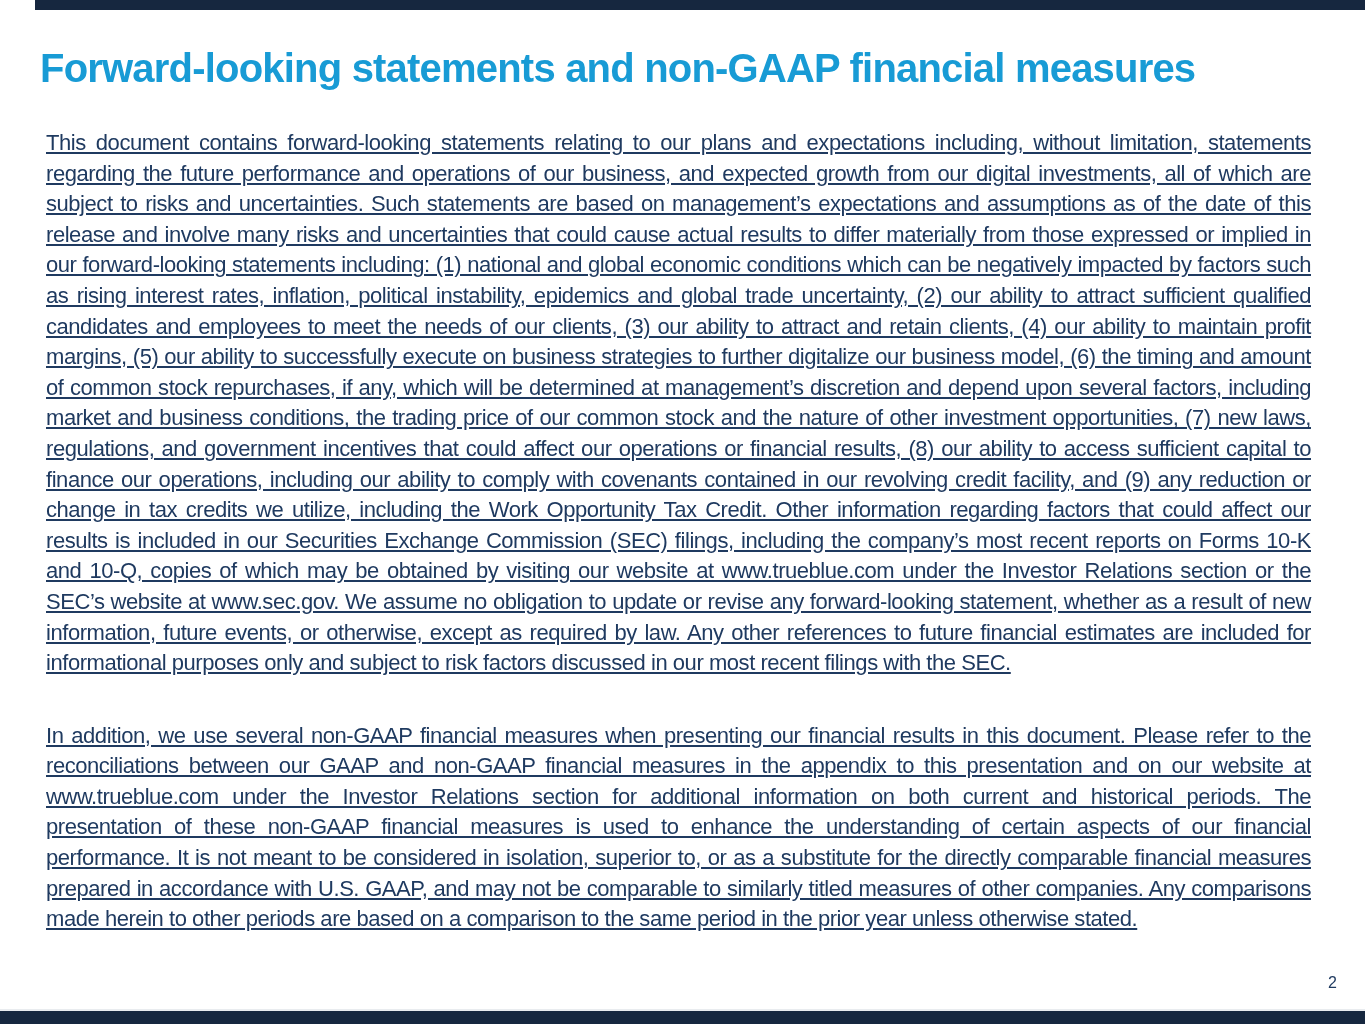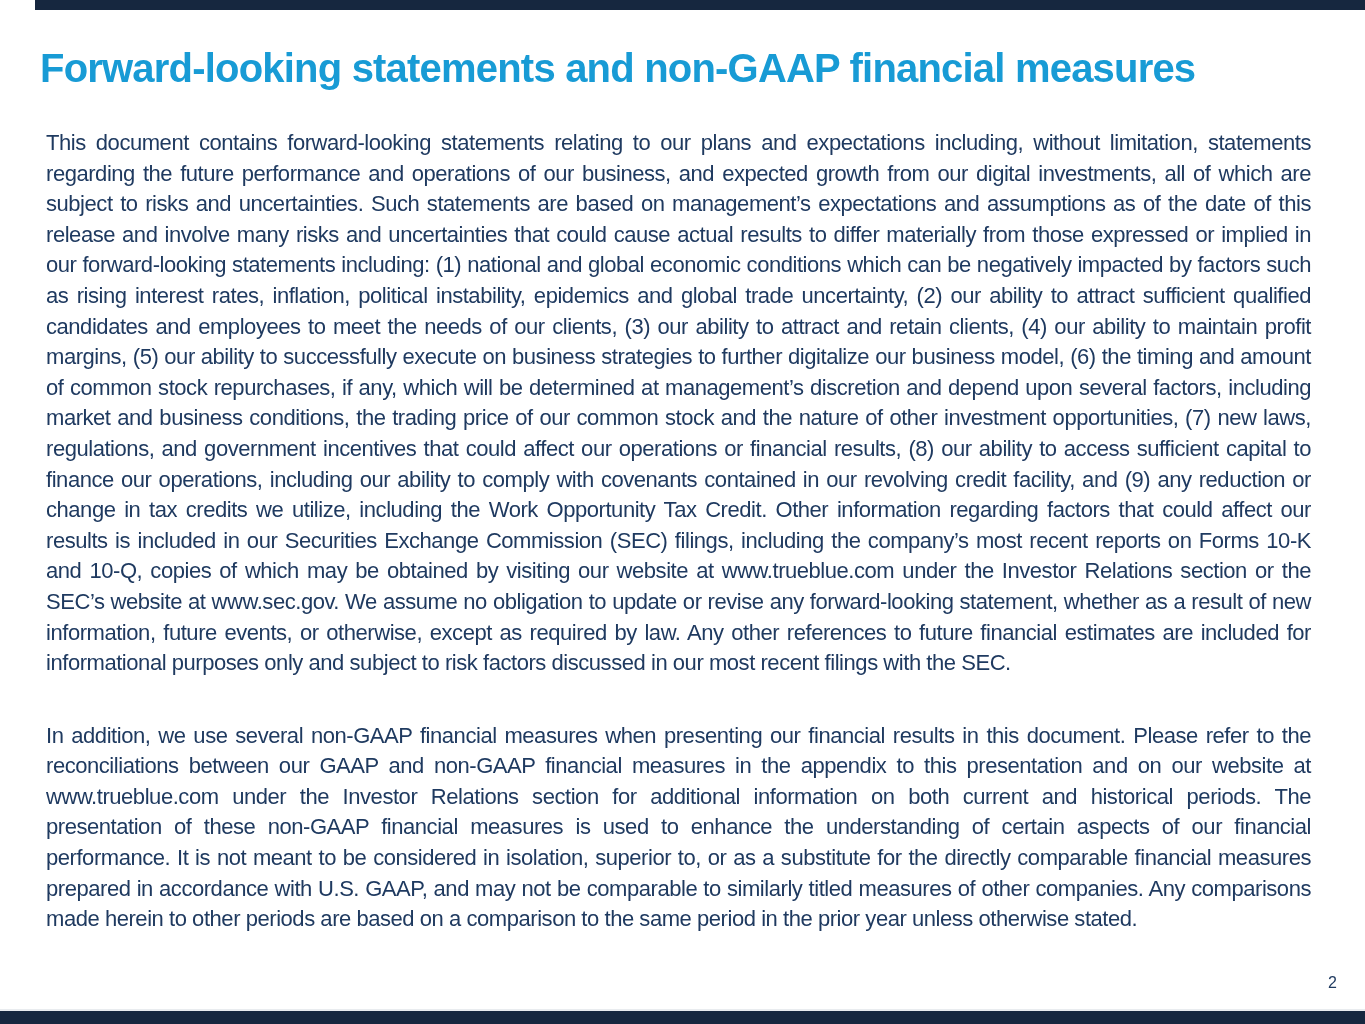--- a/index.html
+++ b/index.html
@@ -41,20 +41,21 @@
     right: 54px;
     color: var(--body_color, #1f3a60);
     font-size: 22px;
     letter-spacing: -0.45px;
     line-height: 30.6px;
     text-align: justify;
   }
   .para {
     margin: 0 0 42px 0;
     text-align: justify;
+    text-decoration: underline;
   }
   .page-number {
     position: absolute;
     right: 28px;
     top: 974px;
     font-size: 16px;
     color: var(--body_color, #1f3a60);
   }
   .bottom-bar {
     position: absolute;

